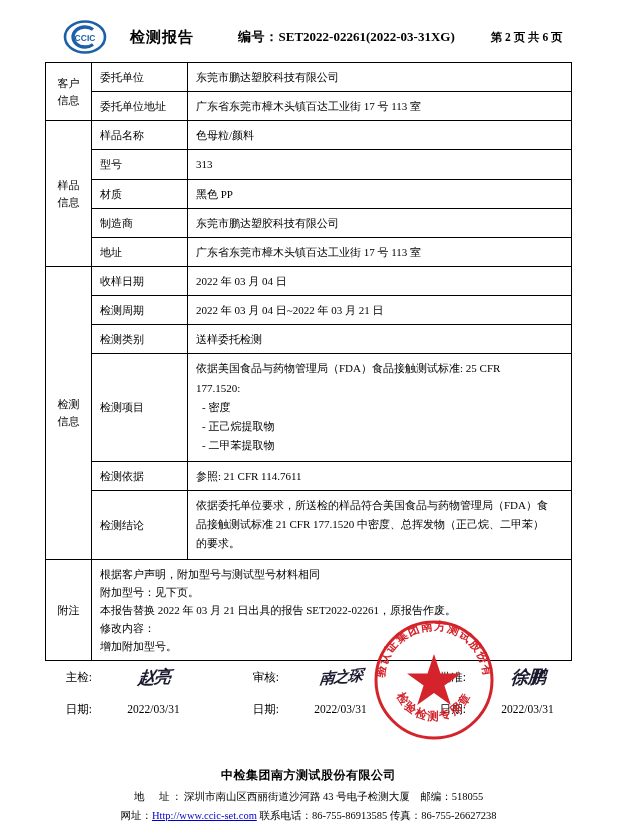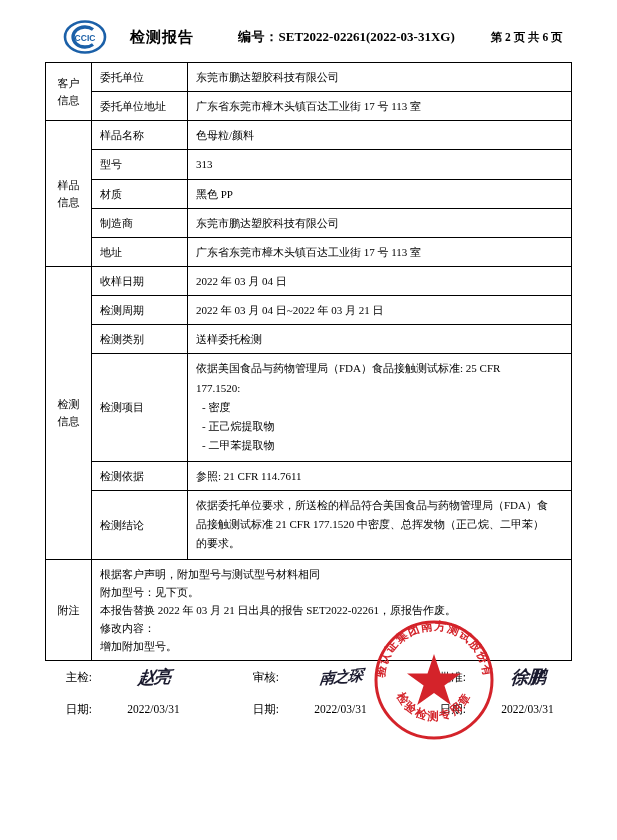--- a/index.html
+++ b/index.html
@@ -350,14 +350,24 @@
       <text font-family="Liberation Serif, serif" font-size="11.5" fill="#d4232a" font-weight="bold" letter-spacing="1.2">
         <textPath href="#arcTop" startOffset="50%" text-anchor="middle">中国检验认证集团南方测试股份有限公司</textPath>
       </text>
       <text font-family="Liberation Serif, serif" font-size="11.5" fill="#d4232a" font-weight="bold" letter-spacing="2">
         <textPath href="#arcBottom" startOffset="50%" text-anchor="middle">检验检测专用章</textPath>
       </text>
       <polygon fill="#d4232a" points="66,40 72.5,59.5 93,59.5 76.4,71.5 82.8,91 66,79 49.2,91 55.6,71.5 39,59.5 59.5,59.5"></polygon>
     </svg>
   </div>
 
+  <div class="footer">
+    <div class="company">中检集团南方测试股份有限公司</div>
+    <div>
+      <span class="sp">地　址：</span><span>深圳市南山区西丽街道沙河路 43 号电子检测大厦　邮编：518055</span>
+    </div>
+    <div>
+      <span>网址：</span><a href="#">Http://www.ccic-set.com</a>
+      <span>联系电话：86-755-86913585  传真：86-755-26627238</span>
+    </div>
+  </div>
 
 </div>
 
 </body></html>

